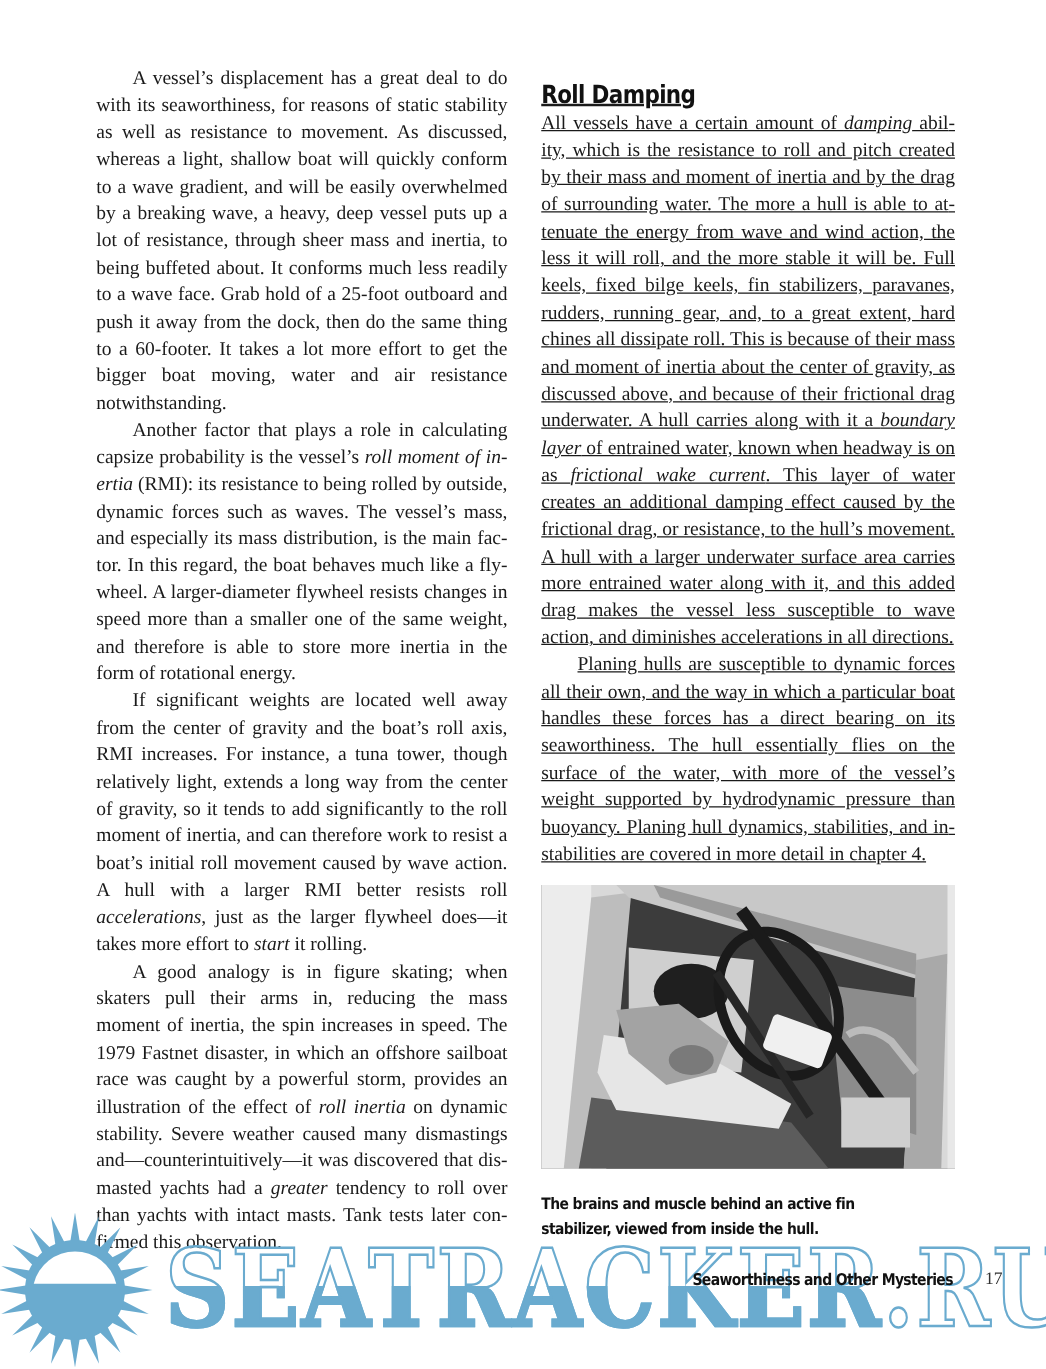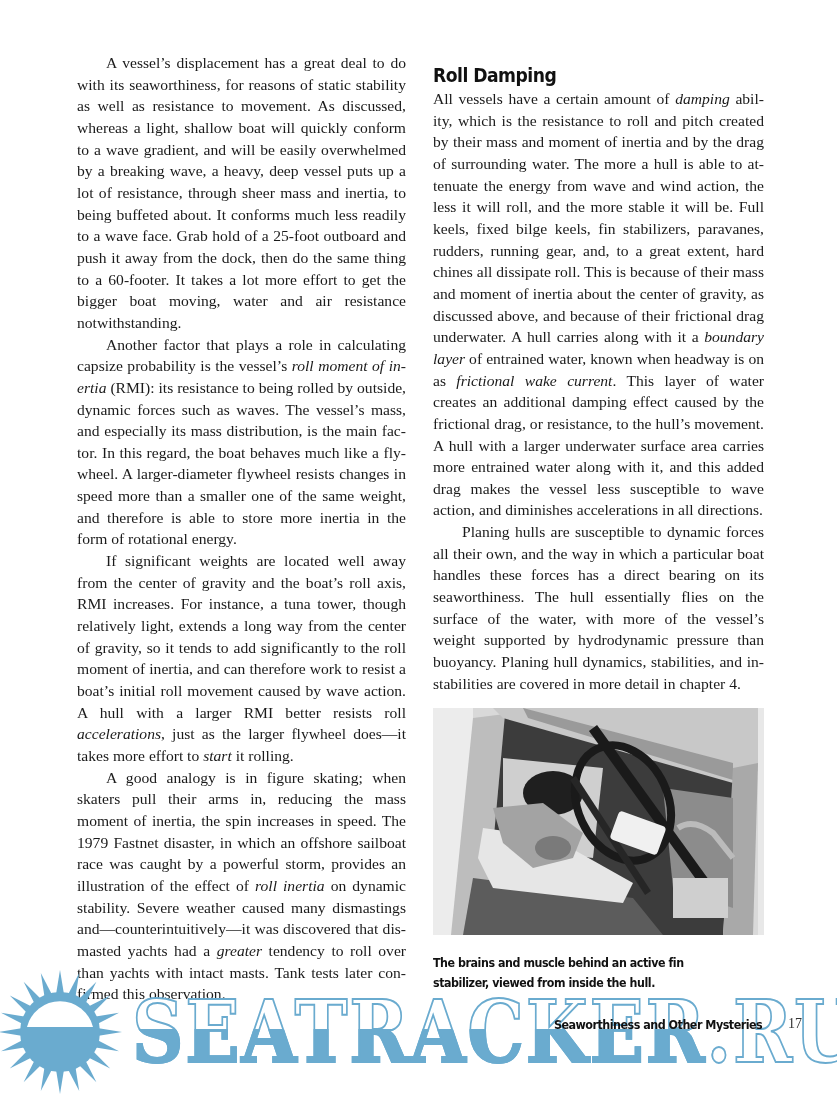--- a/index.html
+++ b/index.html
@@ -6,21 +6,21 @@
   body {
     width: 837px; height: 1095px; background: #ffffff; position: relative; overflow: hidden;
     font-family: "Liberation Serif", "DejaVu Serif", serif; color: #1a1a1a;
   }
   .col {
     position: absolute; top: 52px;
     font-size: 15.6px; line-height: 21.65px; text-align: justify;
     hyphens: manual;
   }
   .col-left { left: 77px; width: 329px; }
-  .col-right { left: 433px; width: 331px; top: 62px; }
+  .col-right { left: 433px; width: 331px; top: 62px; text-decoration: underline; }
   .col p { margin: 0; text-indent: 29px; }
   .col p.noindent { text-indent: 0; }
   .col em { font-style: italic; }
   h2.section-heading {
     margin: 0 0 0 0; font-family: "DejaVu Sans", "Liberation Sans", sans-serif; font-weight: bold;
     font-size: 20px; line-height: 26px; letter-spacing: -0.6px; transform: scaleX(0.86); transform-origin: left;
     color: #111;
   }
   .figure {
     position: absolute; left: 433px; top: 708px; width: 331px; height: 227px;

